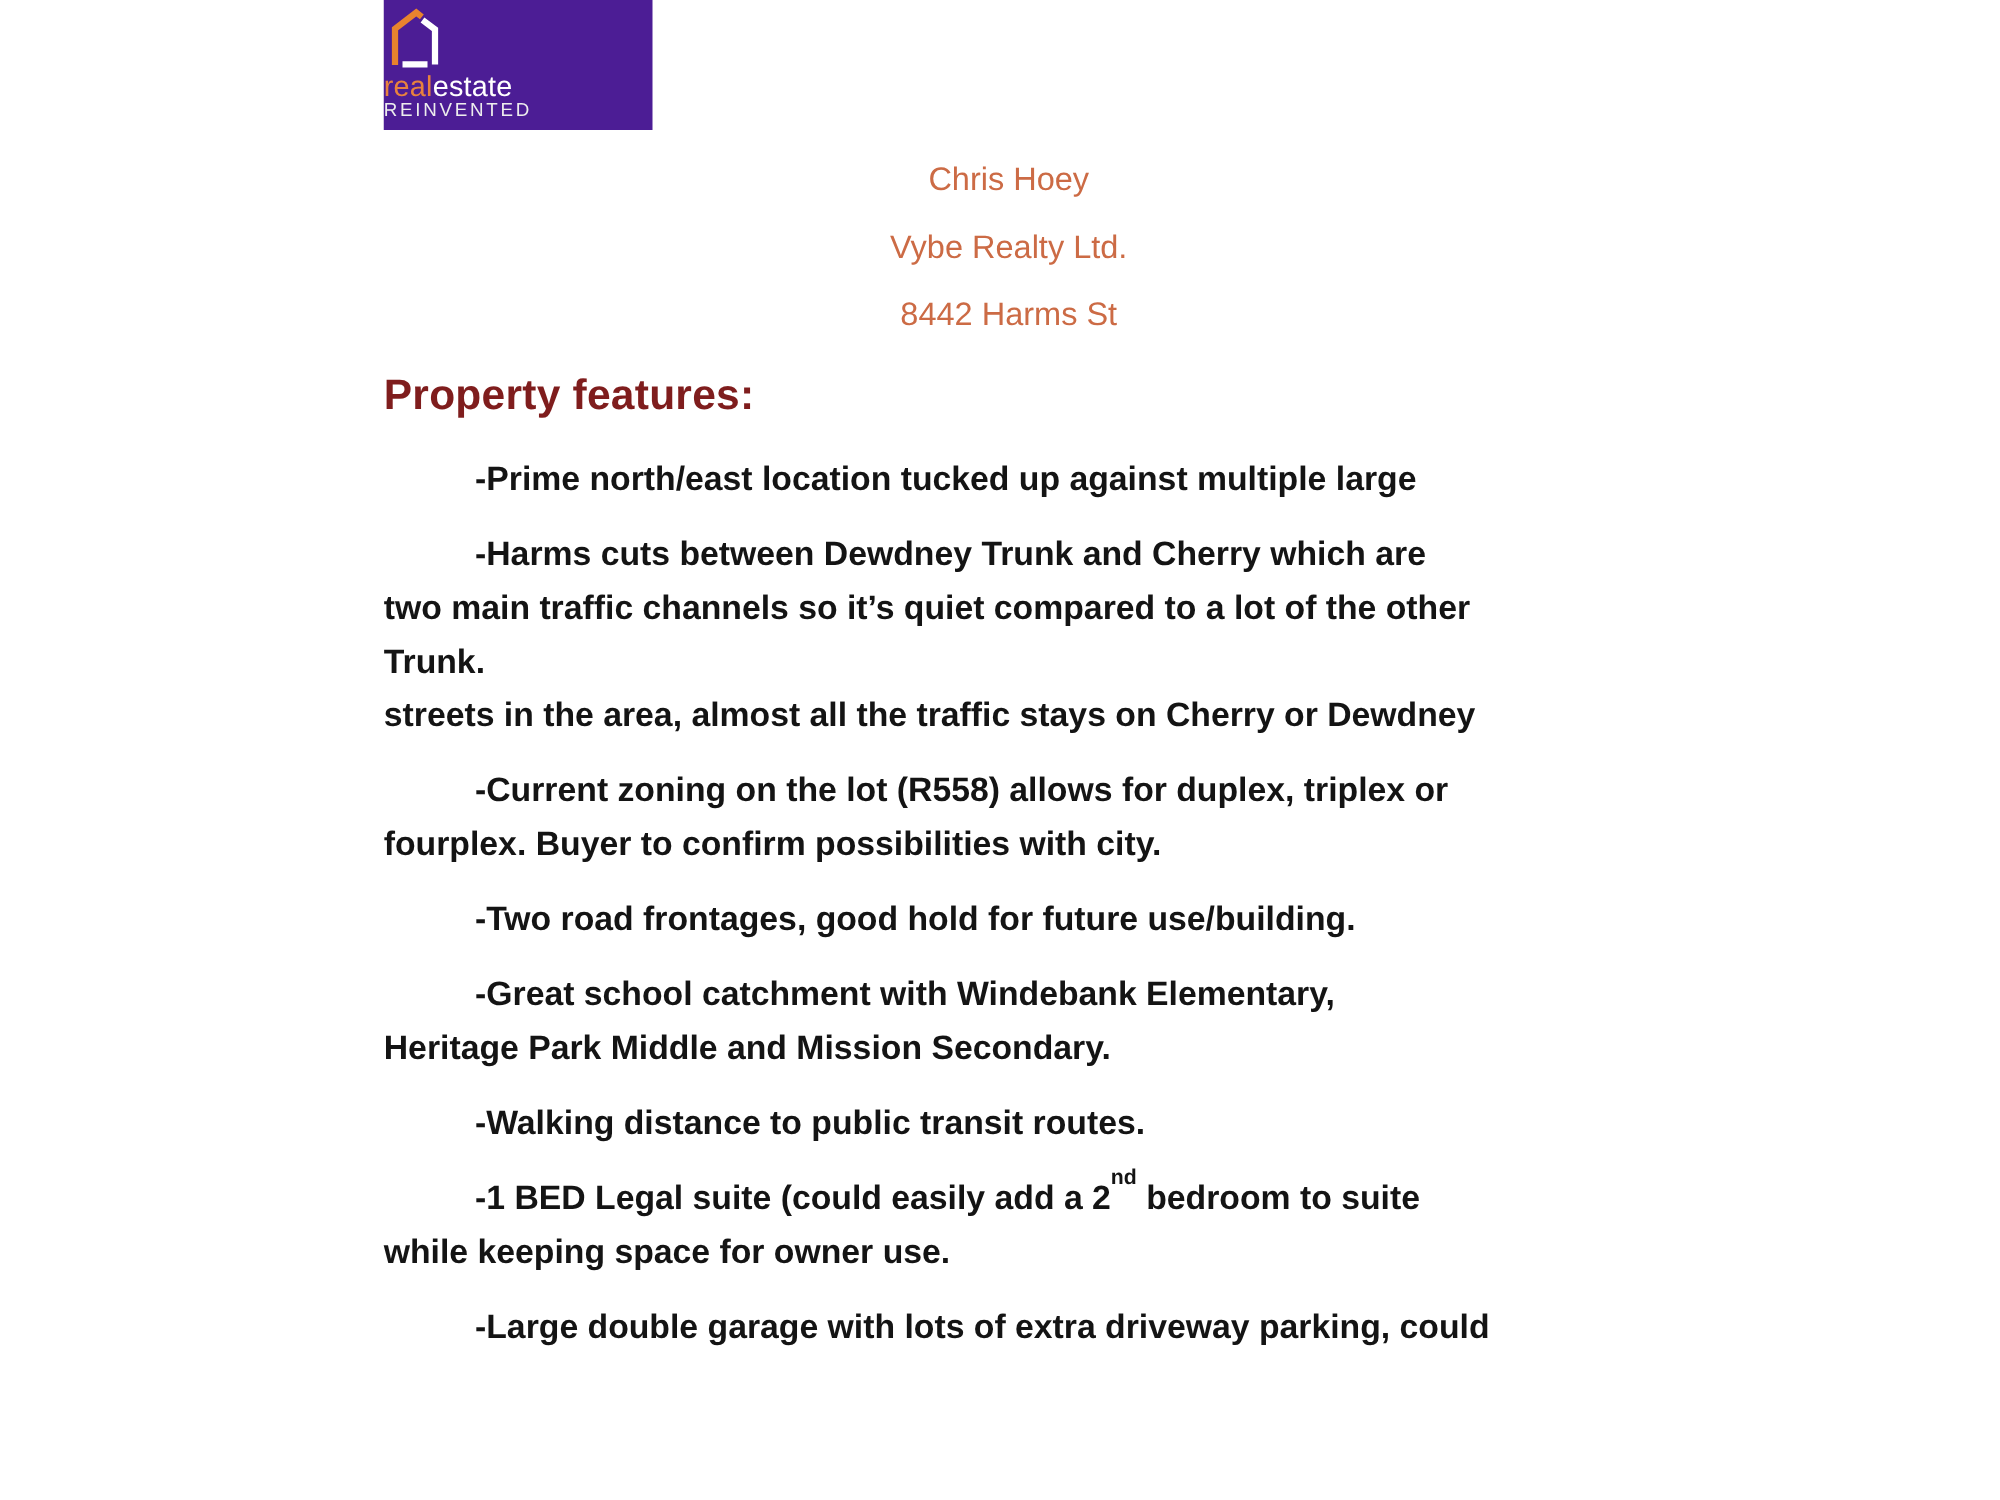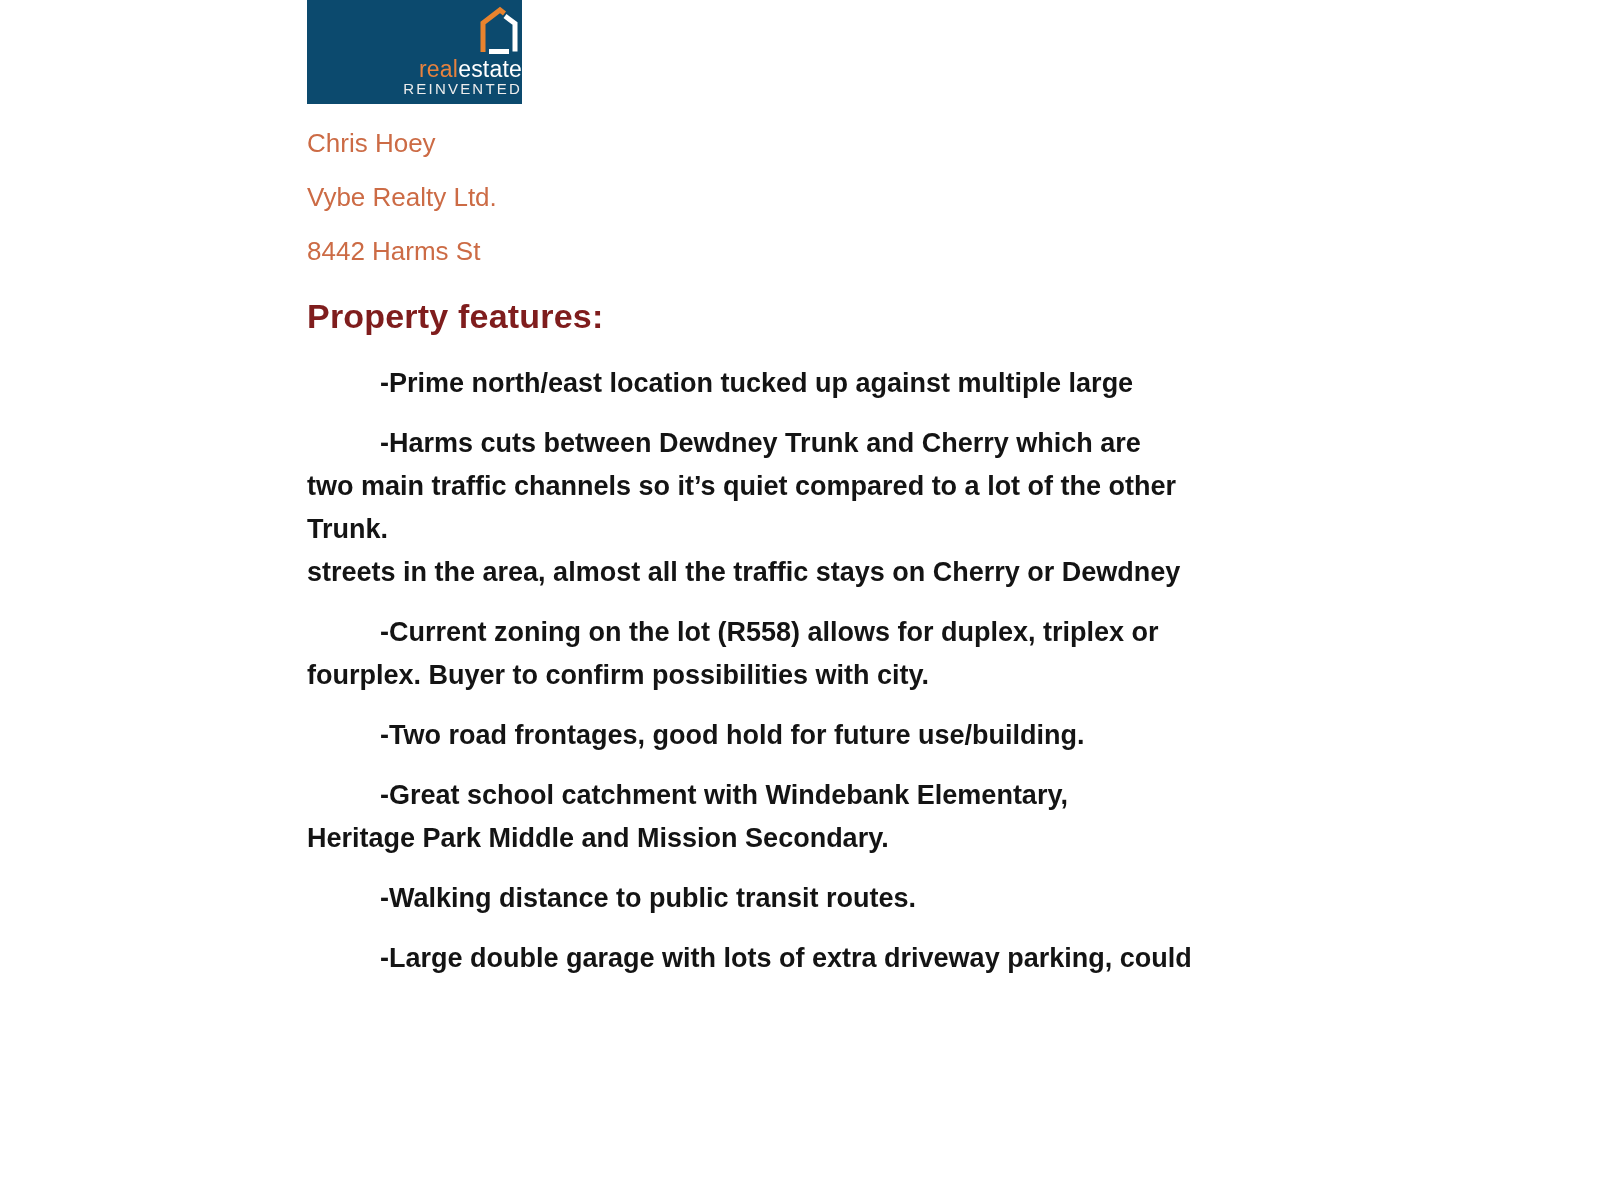--- a/index.html
+++ b/index.html
@@ -21,24 +21,24 @@
   .content {
     position: absolute;
     left: 307px;
     top: 0;
     width: 1000px;
   }
   
   .logo {
     width: 215px;
     height: 104px;
-    background: #0c4a6e;
+    background: #4c1d95;
     display: flex;
     flex-direction: column;
-    align-items: flex-end;
+    align-items: flex-start;
     box-sizing: border-box;
     padding-top: 6px;
   }
   .logo svg { display: block; }
   .brand-line {
     font-size: 23px;
     line-height: 24px;
     font-weight: 500;
     letter-spacing: 0.2px;
     margin-top: 1px;
@@ -54,20 +54,21 @@
     white-space: nowrap;
   }
   
   .contact { margin-top: 24px; }
   .contact p {
     color: #CC6B45;
     font-size: 26px;
     line-height: 31px;
     margin: 23px 0 0 0;
     white-space: nowrap;
+    text-align: center;
   }
   .contact p:first-child { margin-top: 0; }
   
   h1.features-heading {
     font-size: 34px;
     line-height: 44px;
     font-weight: 700;
     color: #7f1d1d;
     margin: 27px 0 24px 0;
     letter-spacing: 0.2px;
@@ -140,20 +141,24 @@
 
       <p>
         <span class="ln indent">-Great school catchment with Windebank Elementary,</span>
         <span class="ln">Heritage Park Middle and Mission Secondary.</span>
       </p>
 
       <p>
         <span class="ln indent">-Walking distance to public transit routes.</span>
       </p>
 
+      <p>
+        <span class="ln indent"><span>-1 BED Legal suite (could easily add a 2</span><sup class="ord">nd</sup><span> bedroom to suite</span></span>
+        <span class="ln">while keeping space for owner use.</span>
+      </p>
 
       <p>
         <span class="ln indent">-Large double garage with lots of extra driveway parking, could</span>
       </p>
 
     </div>
   </div>
 </div>
 
 </body></html>

